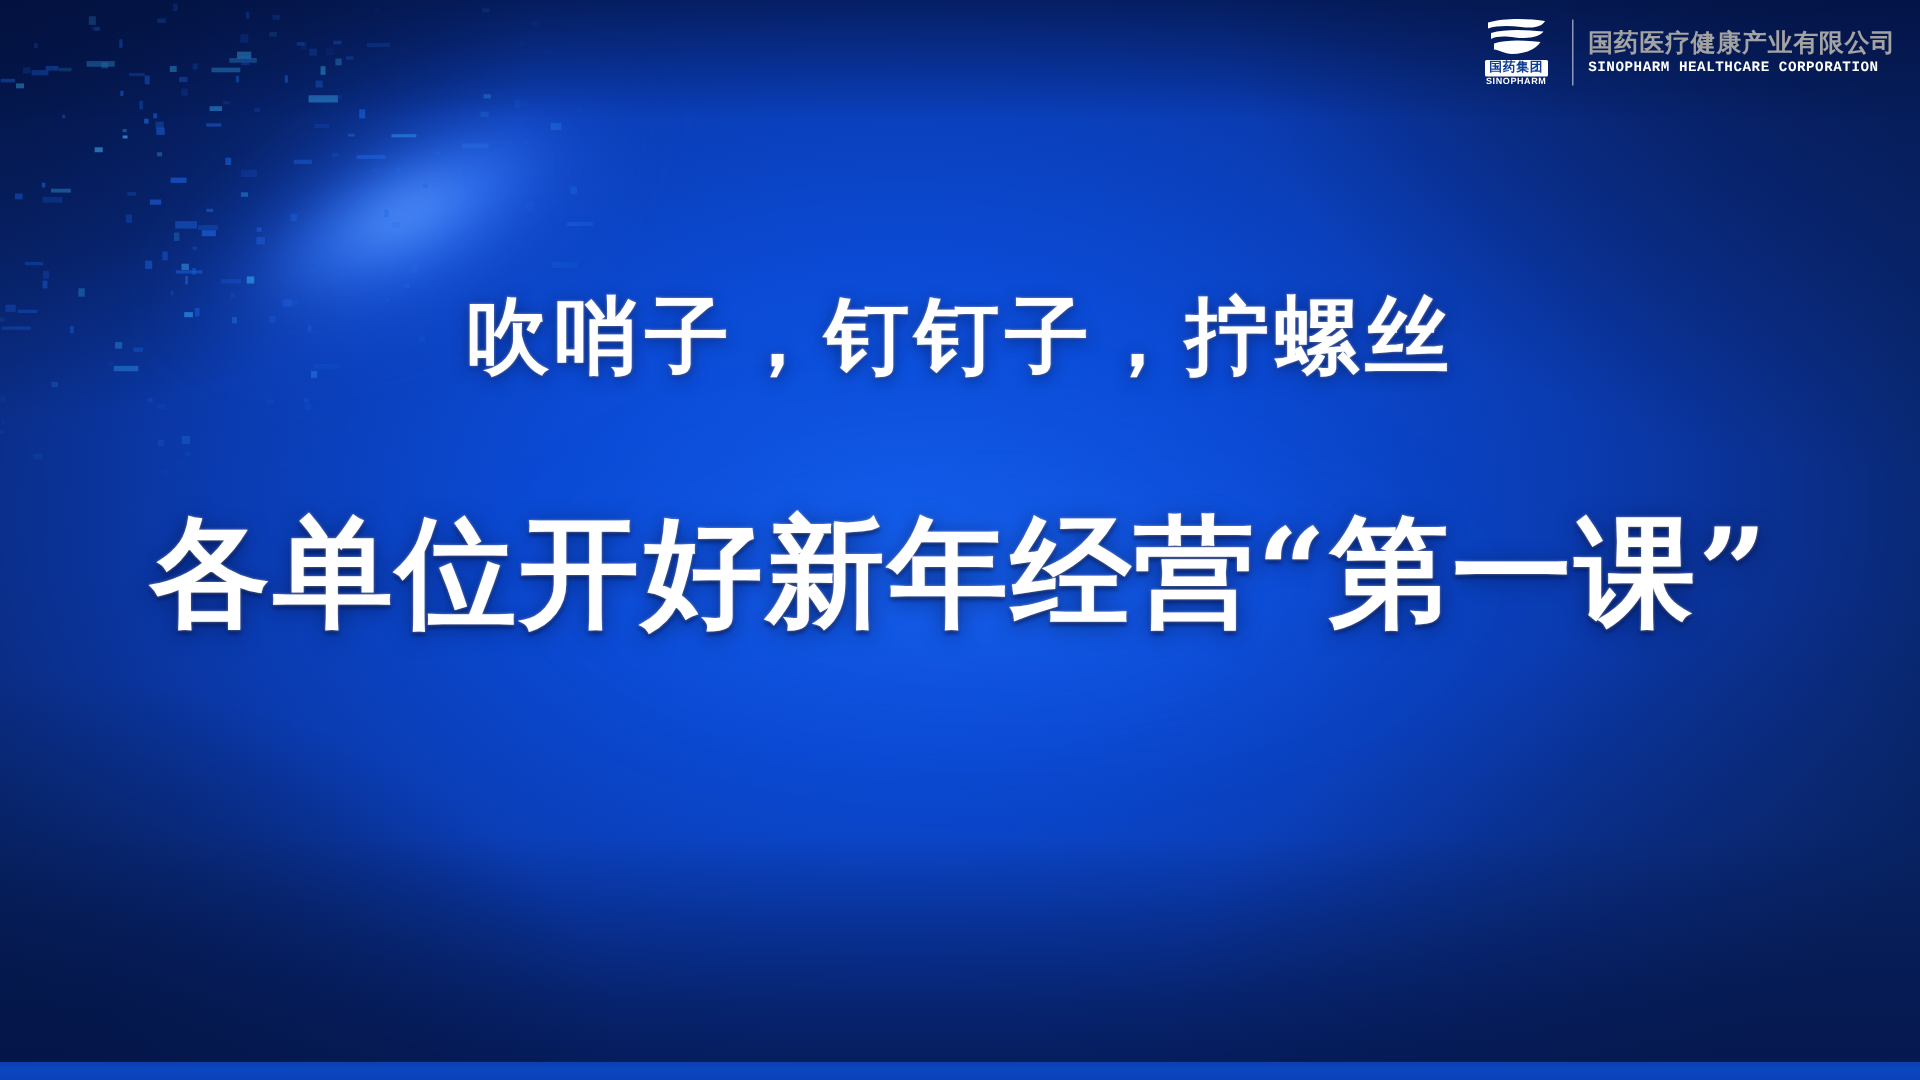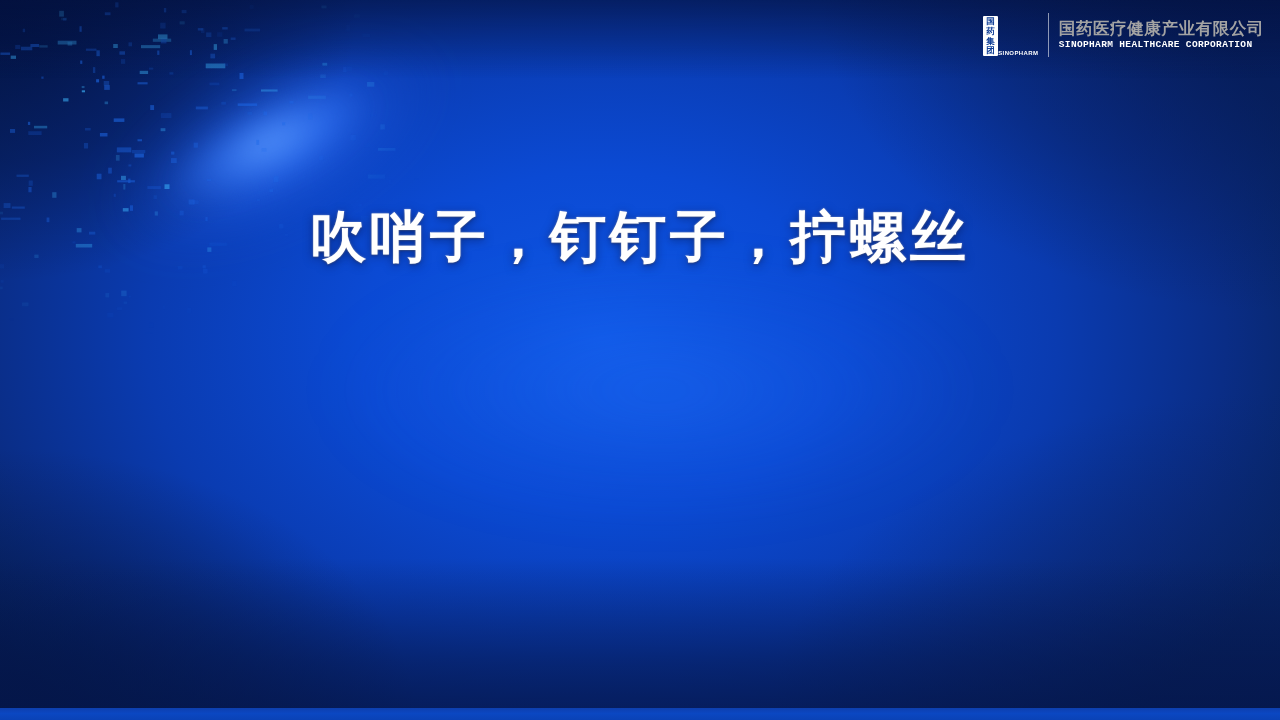--- a/index.html
+++ b/index.html
@@ -118,21 +118,22 @@
     position: absolute;
     top: 8px;
     right: 16px;
     display: flex;
     align-items: center;
     gap: 10px;
     height: 54px;
   }
   .logo-mark {
     display: flex;
-    align-items: flex-end;
+    flex-direction: column;
+    align-items: center;
     justify-content: center;
     width: 54px;
   }
   .logo-mark svg { display: block; }
   .logo-mark-cn {
     background: #ffffff;
     color: #0d3c95;
     font-size: 8.5px;
     font-weight: 700;
     letter-spacing: 0.5px;
@@ -180,21 +181,20 @@
     font-family: Liberation Mono, monospace;
   }
 
   
   .title-wrap {
     position: absolute;
     left: 0;
     right: 0;
     top: 196px;
     text-align: center;
-    margin-top: 12px;
   }
   .subtitle-line {
     color: #ffffff;
     font-size: 56px;
     font-weight: 700;
     letter-spacing: 4px;
     line-height: 1.05;
     font-family: "DejaVu Sans", "Liberation Sans", sans-serif;
     text-shadow:
       0 0 2px rgba(255,255,255,0.55),
@@ -440,15 +440,16 @@
     </div>
     <div class="logo-divider"></div>
     <div class="logo-text">
       <div class="logo-text-cn">国药医疗健康产业有限公司</div>
       <div class="logo-text-en">SINOPHARM HEALTHCARE CORPORATION</div>
     </div>
   </div>
 
   <div class="title-wrap">
     <div class="subtitle-line">吹哨子，钉钉子，拧螺丝</div>
+    <div class="main-line">各单位开好新年经营“第一课”</div>
   </div>
 
 </div>
 
 </body></html>

